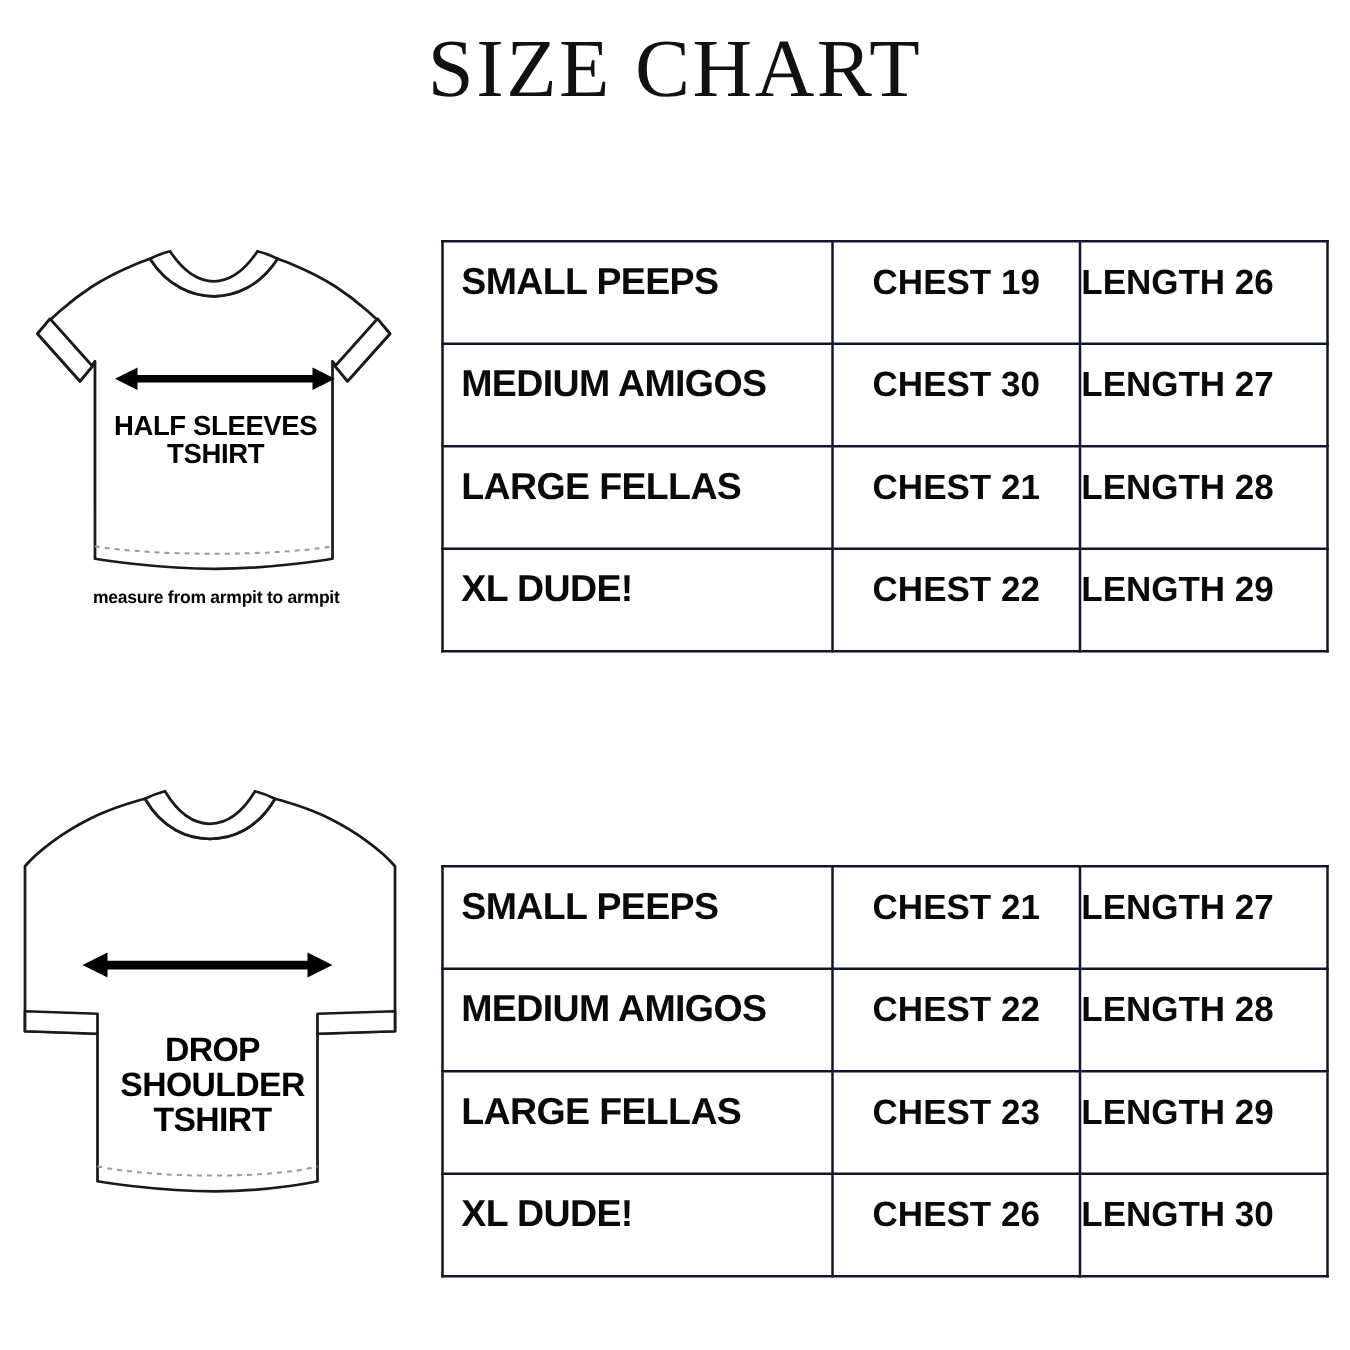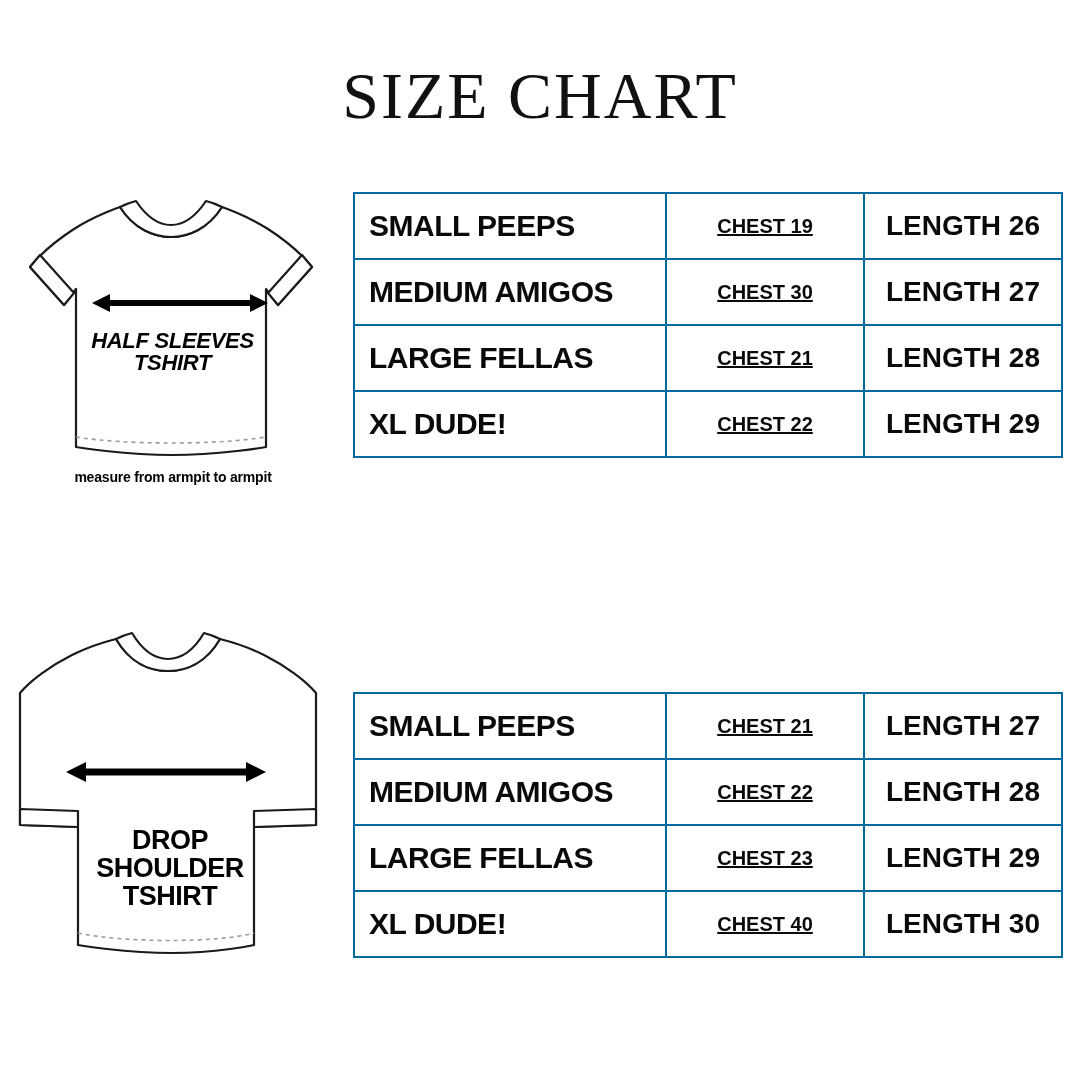--- a/index.html
+++ b/index.html
@@ -21,55 +21,52 @@
     top: 18px;
     left: 0;
     width: 1080px;
     text-align: center;
     font-family: "Liberation Serif", serif;
     font-size: 66px;
     letter-spacing: 2px;
     font-weight: 400;
     color: #111111;
     white-space: nowrap;
-    margin-top: 40px;
   }
 
   
   .size-table {
     position: absolute;
     border-collapse: collapse;
     table-layout: fixed;
   }
   .size-table td {
-    border: 2px solid #0369a1;
+    border: 2px solid #0f172a;
     font-family: "Liberation Sans", sans-serif;
     font-weight: bold;
     color: #0a0a0a;
-    padding: 0 0 0 14px;
+    padding: 0 0 16px 14px;
     height: 64px;
     vertical-align: middle;
     white-space: nowrap;
   }
   .size-table td.c-name {
     width: 296px;
     font-size: 30px;
     letter-spacing: -0.5px;
   }
   .size-table td.c-chest {
     width: 196px;
-    font-size: 20px;
+    font-size: 28px;
     text-align: center;
     padding-left: 0;
-    text-decoration: underline;
   }
   .size-table td.c-length {
     width: 196px;
     font-size: 28px;
-    text-align: center;
     padding-left: 0;
   }
 
   #table-half { left: 353px; top: 192px; }
   #table-drop { left: 353px; top: 692px; }
 
   
   .shirt-fig {
     position: absolute;
   }
@@ -86,21 +83,20 @@
     color: #000;
     line-height: 1.02;
     white-space: pre-line;
   }
   #cap-half {
     left: 60px;
     top: 330px;
     width: 225px;
     font-size: 22px;
     letter-spacing: -0.3px;
-    font-style: italic;
   }
   #cap-half-note {
     left: 38px;
     top: 470px;
     width: 270px;
     font-size: 14px;
     font-weight: bold;
     letter-spacing: -0.2px;
     text-align: center;
   }
@@ -219,17 +215,17 @@
       <td class="c-chest">CHEST 22</td>
       <td class="c-length">LENGTH 28</td>
     </tr>
     <tr>
       <td class="c-name">LARGE FELLAS</td>
       <td class="c-chest">CHEST 23</td>
       <td class="c-length">LENGTH 29</td>
     </tr>
     <tr>
       <td class="c-name">XL DUDE!</td>
-      <td class="c-chest">CHEST 40</td>
+      <td class="c-chest">CHEST 26</td>
       <td class="c-length">LENGTH 30</td>
     </tr>
   </tbody>
 </table>
 
 </body></html>

